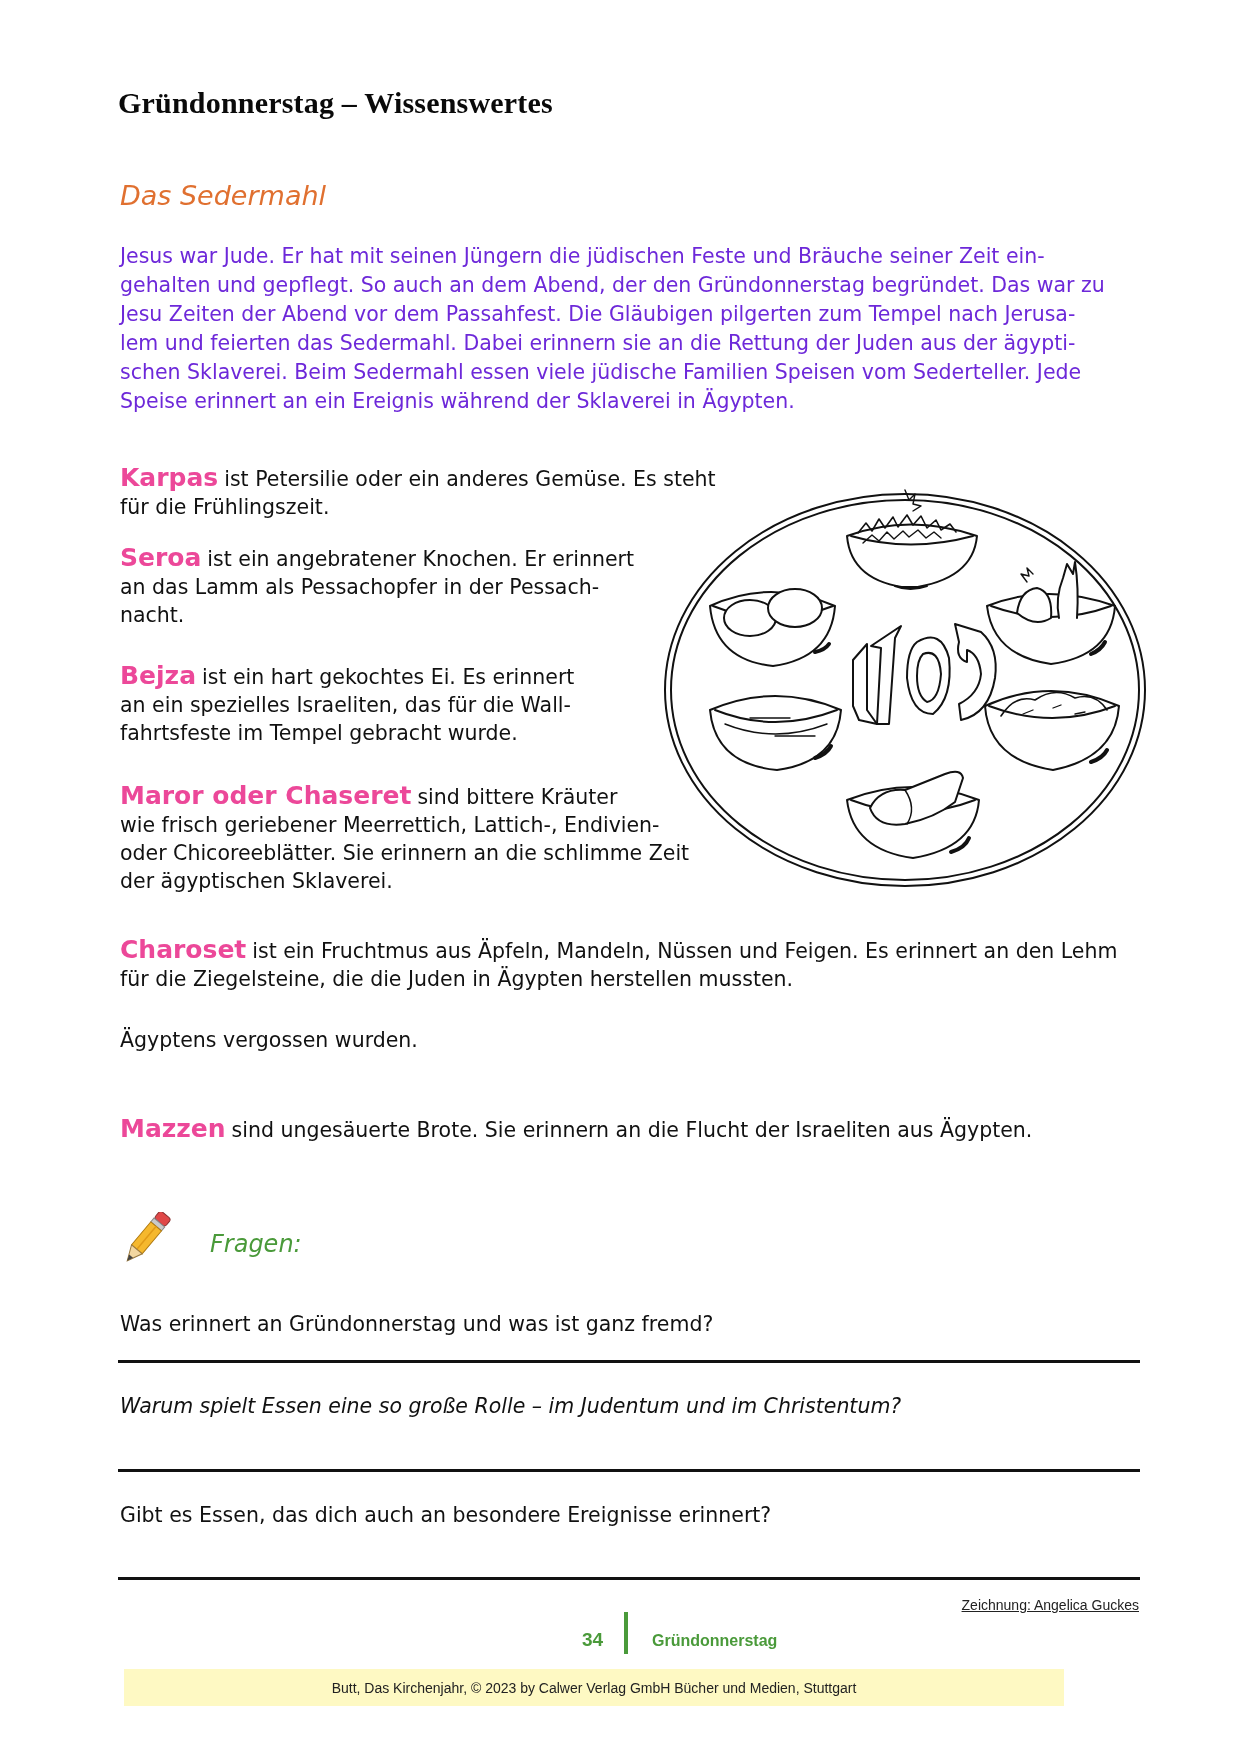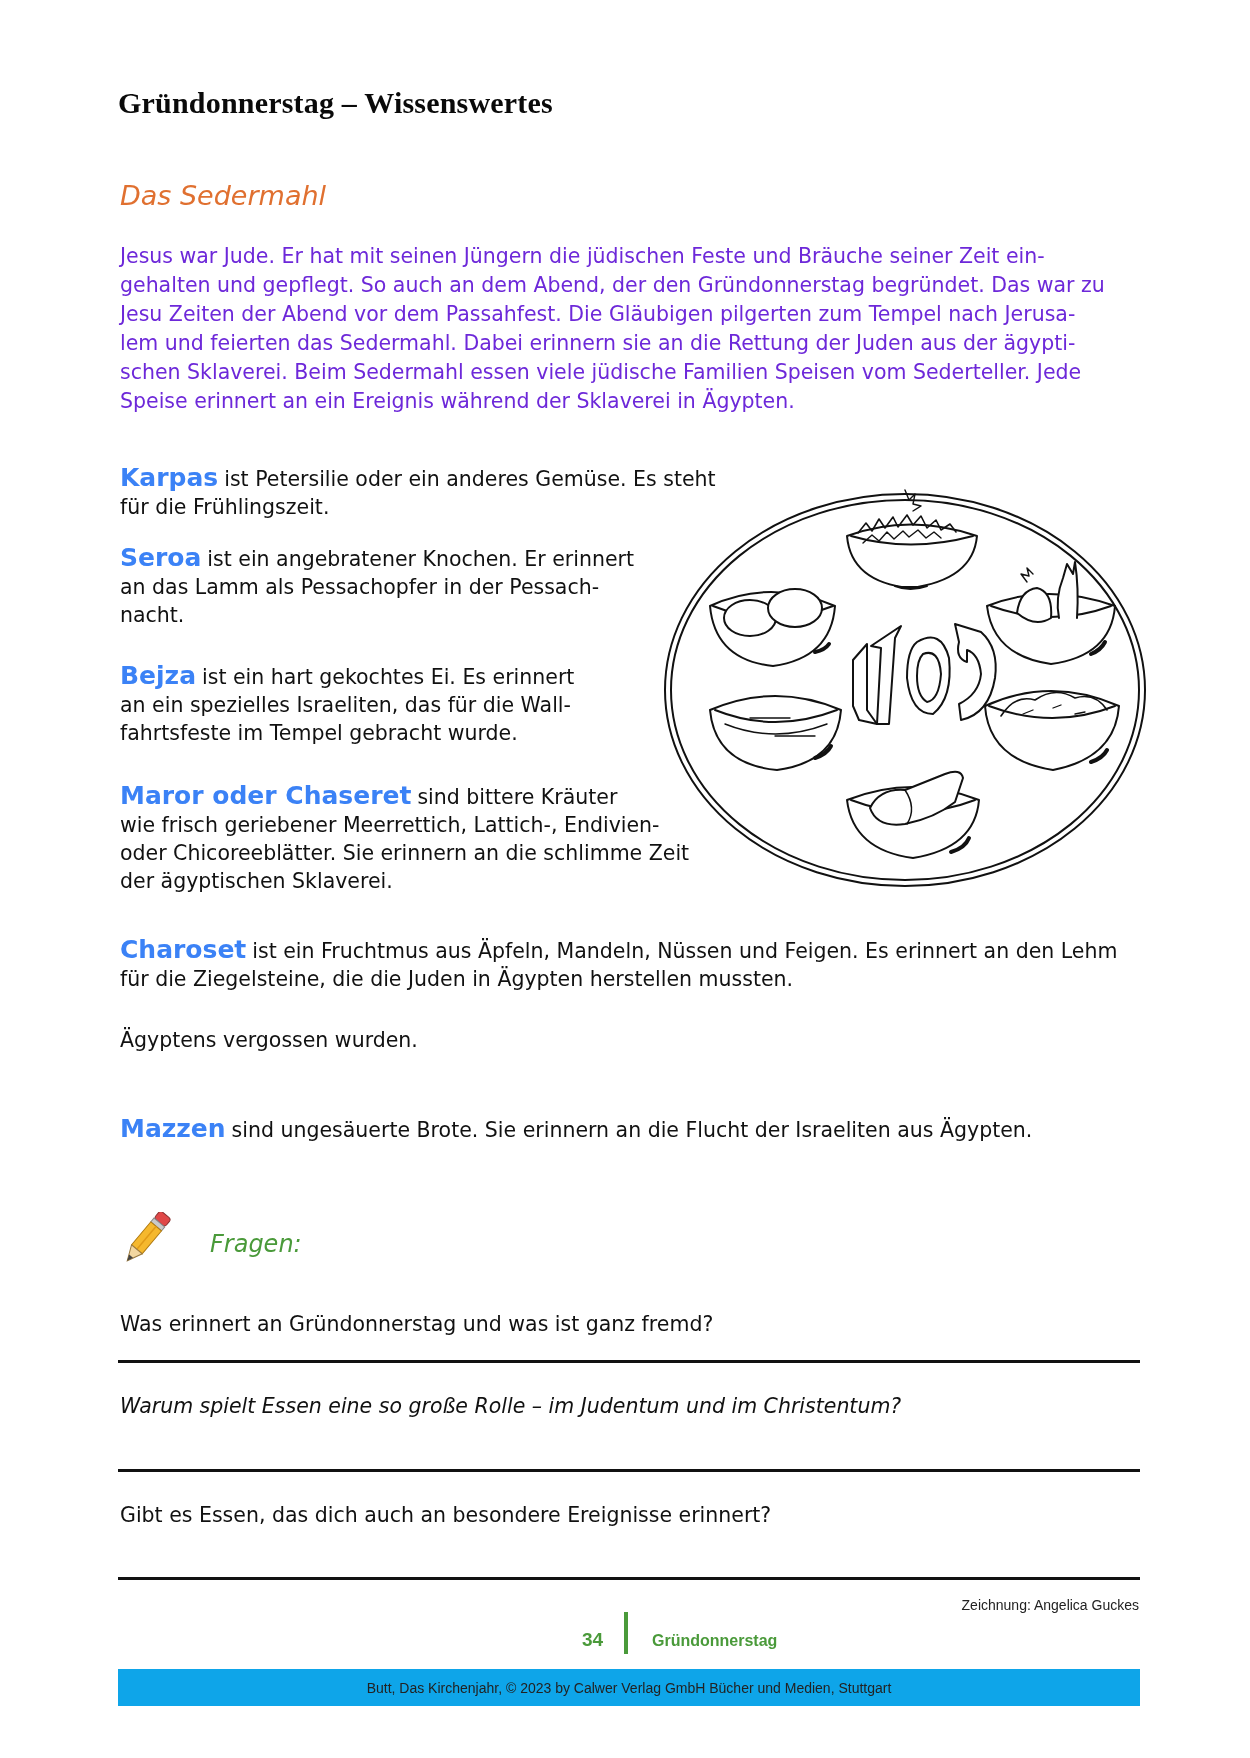--- a/index.html
+++ b/index.html
@@ -7,35 +7,35 @@
          font-family: "DejaVu Sans", sans-serif; color: #111; }
   .page-title { position: absolute; left: 118px; top: 86px; margin: 0;
          font-family: Liberation Serif, serif; font-weight: bold; font-size: 30px; letter-spacing: 0.2px; color: #0a0a0a; text-align: right; }
   .section-title { position: absolute; left: 120px; top: 180px; margin: 0;
          font-family: "DejaVu Sans", sans-serif; font-style: oblique; font-weight: normal; font-size: 27px; color: #e07030; }
   .intro { position: absolute; left: 120px; top: 242px; width: 1020px; margin: 0;
          font-size: 20.5px; line-height: 29px; text-align: justify; color: #6d28d9; }
   .intro span { display: block; white-space: nowrap; }
   .entry { position: absolute; left: 120px; margin: 0; font-size: 20.5px; line-height: 28px; color: #111; }
   .entry .line { display: block; white-space: nowrap; }
-  .term { font-weight: bold; font-size: 25px; color: #3b82f6; margin-right: 6px; }
+  .term { font-weight: bold; font-size: 25px; color: #ec4899; margin-right: 6px; }
   .illustration { position: absolute; left: 655px; top: 478px; width: 500px; height: 410px; }
   .pencil { position: absolute; left: 116px; top: 1212px; width: 60px; height: 56px; }
   .fragen { position: absolute; left: 210px; top: 1230px; margin: 0;
          font-family: "DejaVu Sans", sans-serif; font-style: oblique; font-size: 24px; color: #4a9a3a; }
   .question { position: absolute; left: 120px; margin: 0; font-size: 20.5px; color: #111; white-space: nowrap; }
   .answer-line { position: absolute; left: 118px; width: 1022px; height: 3px; background: #111; }
   .credit { position: absolute; right: 111px; top: 1597px; margin: 0;
-         font-family: "Liberation Sans", sans-serif; font-size: 14px; color: #222; }
+         font-family: "Liberation Sans", sans-serif; font-size: 14px; color: #222; text-decoration: underline; }
   .page-num { position: absolute; left: 582px; top: 1629px; margin: 0;
          font-family: "Liberation Sans", sans-serif; font-weight: bold; font-size: 19px; color: #4a9a3a; }
   .footer-bar { position: absolute; left: 624px; top: 1612px; width: 4px; height: 42px; background: #4a9a3a; }
   .chapter { position: absolute; left: 652px; top: 1632px; margin: 0;
          font-family: "Liberation Sans", sans-serif; font-weight: bold; font-size: 16px; color: #4a9a3a; text-align: center; }
-  .copyright-band { position: absolute; left: 118px; top: 1669px; width: 1022px; height: 37px; background: #0ea5e9;
+  .copyright-band { position: absolute; left: 124px; top: 1669px; width: 940px; height: 37px; background: #fef9c3;
          display: flex; align-items: center; justify-content: center; }
   .copyright { margin: 0; font-family: "Liberation Sans", sans-serif; font-size: 14px; color: #222; }
 </style>
 </head>
 <body>
 
 <h1 class="page-title">Gründonnerstag – Wissenswertes</h1>
 <h2 class="section-title">Das Sedermahl</h2>
 
 <p class="intro">

